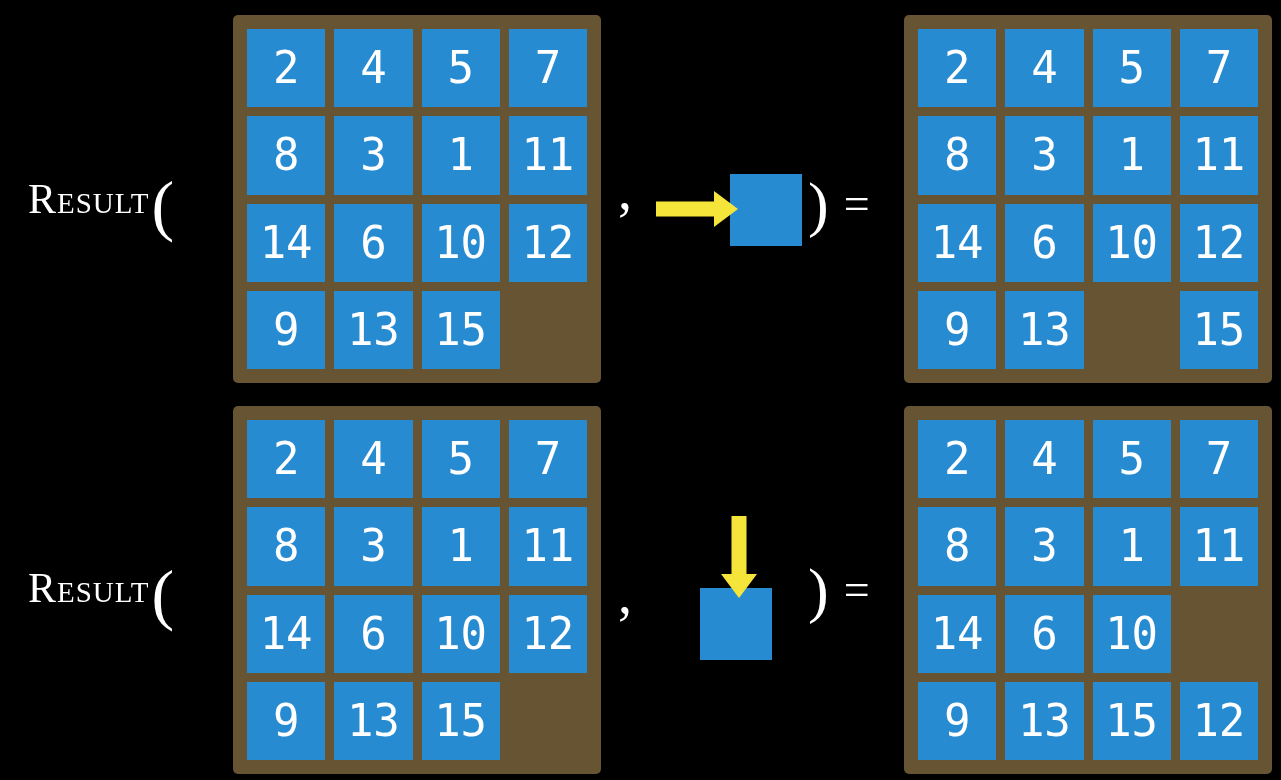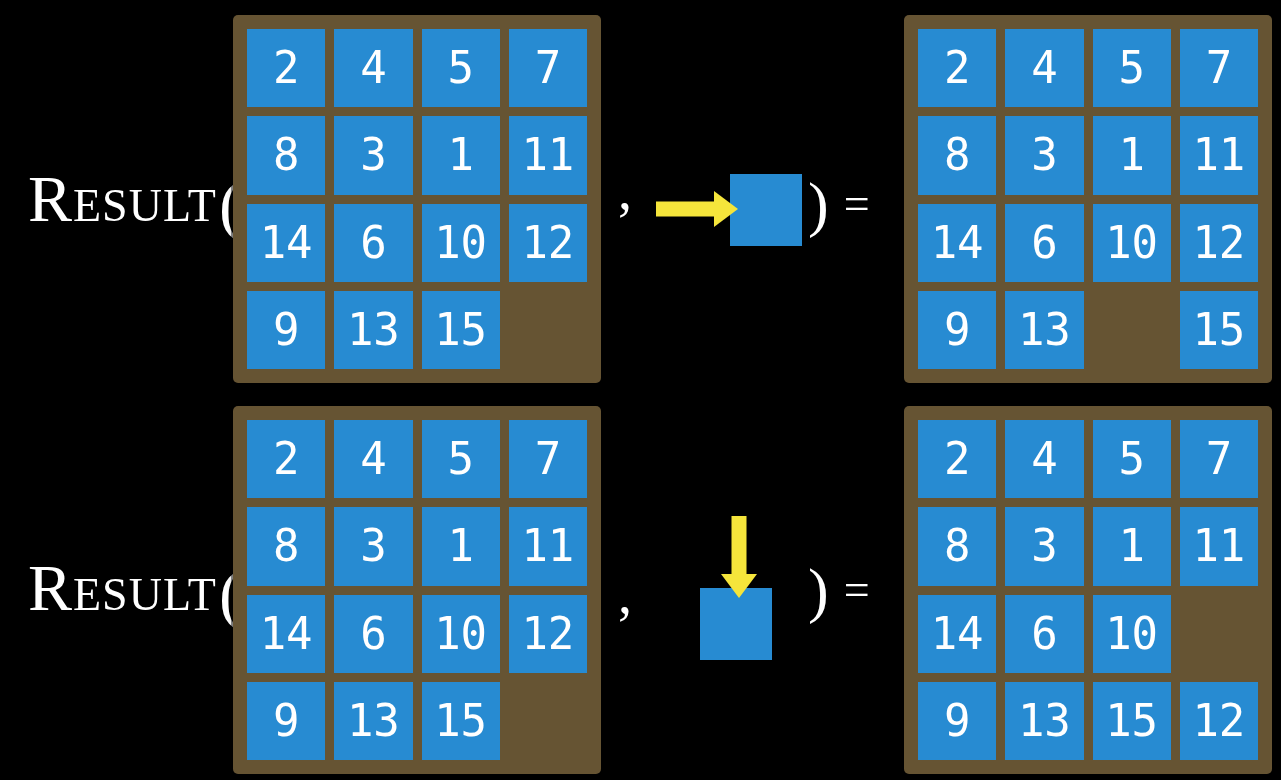--- a/index.html
+++ b/index.html
@@ -21,21 +21,21 @@
     color:var(--text);
   }
   
   .fn-label{
     position:absolute;
     display:flex;align-items:center;
     height:80px;
     white-space:nowrap;
   }
   .fn-name{
-    font-size:66px;
+    font-size:42px;
     font-variant:small-caps;
     letter-spacing:1px;
     line-height:1;
     text-align:right;
   }
   .fn-paren{
     font-size:68px;
     font-weight:400;
     line-height:1;
     margin-left:2px;

